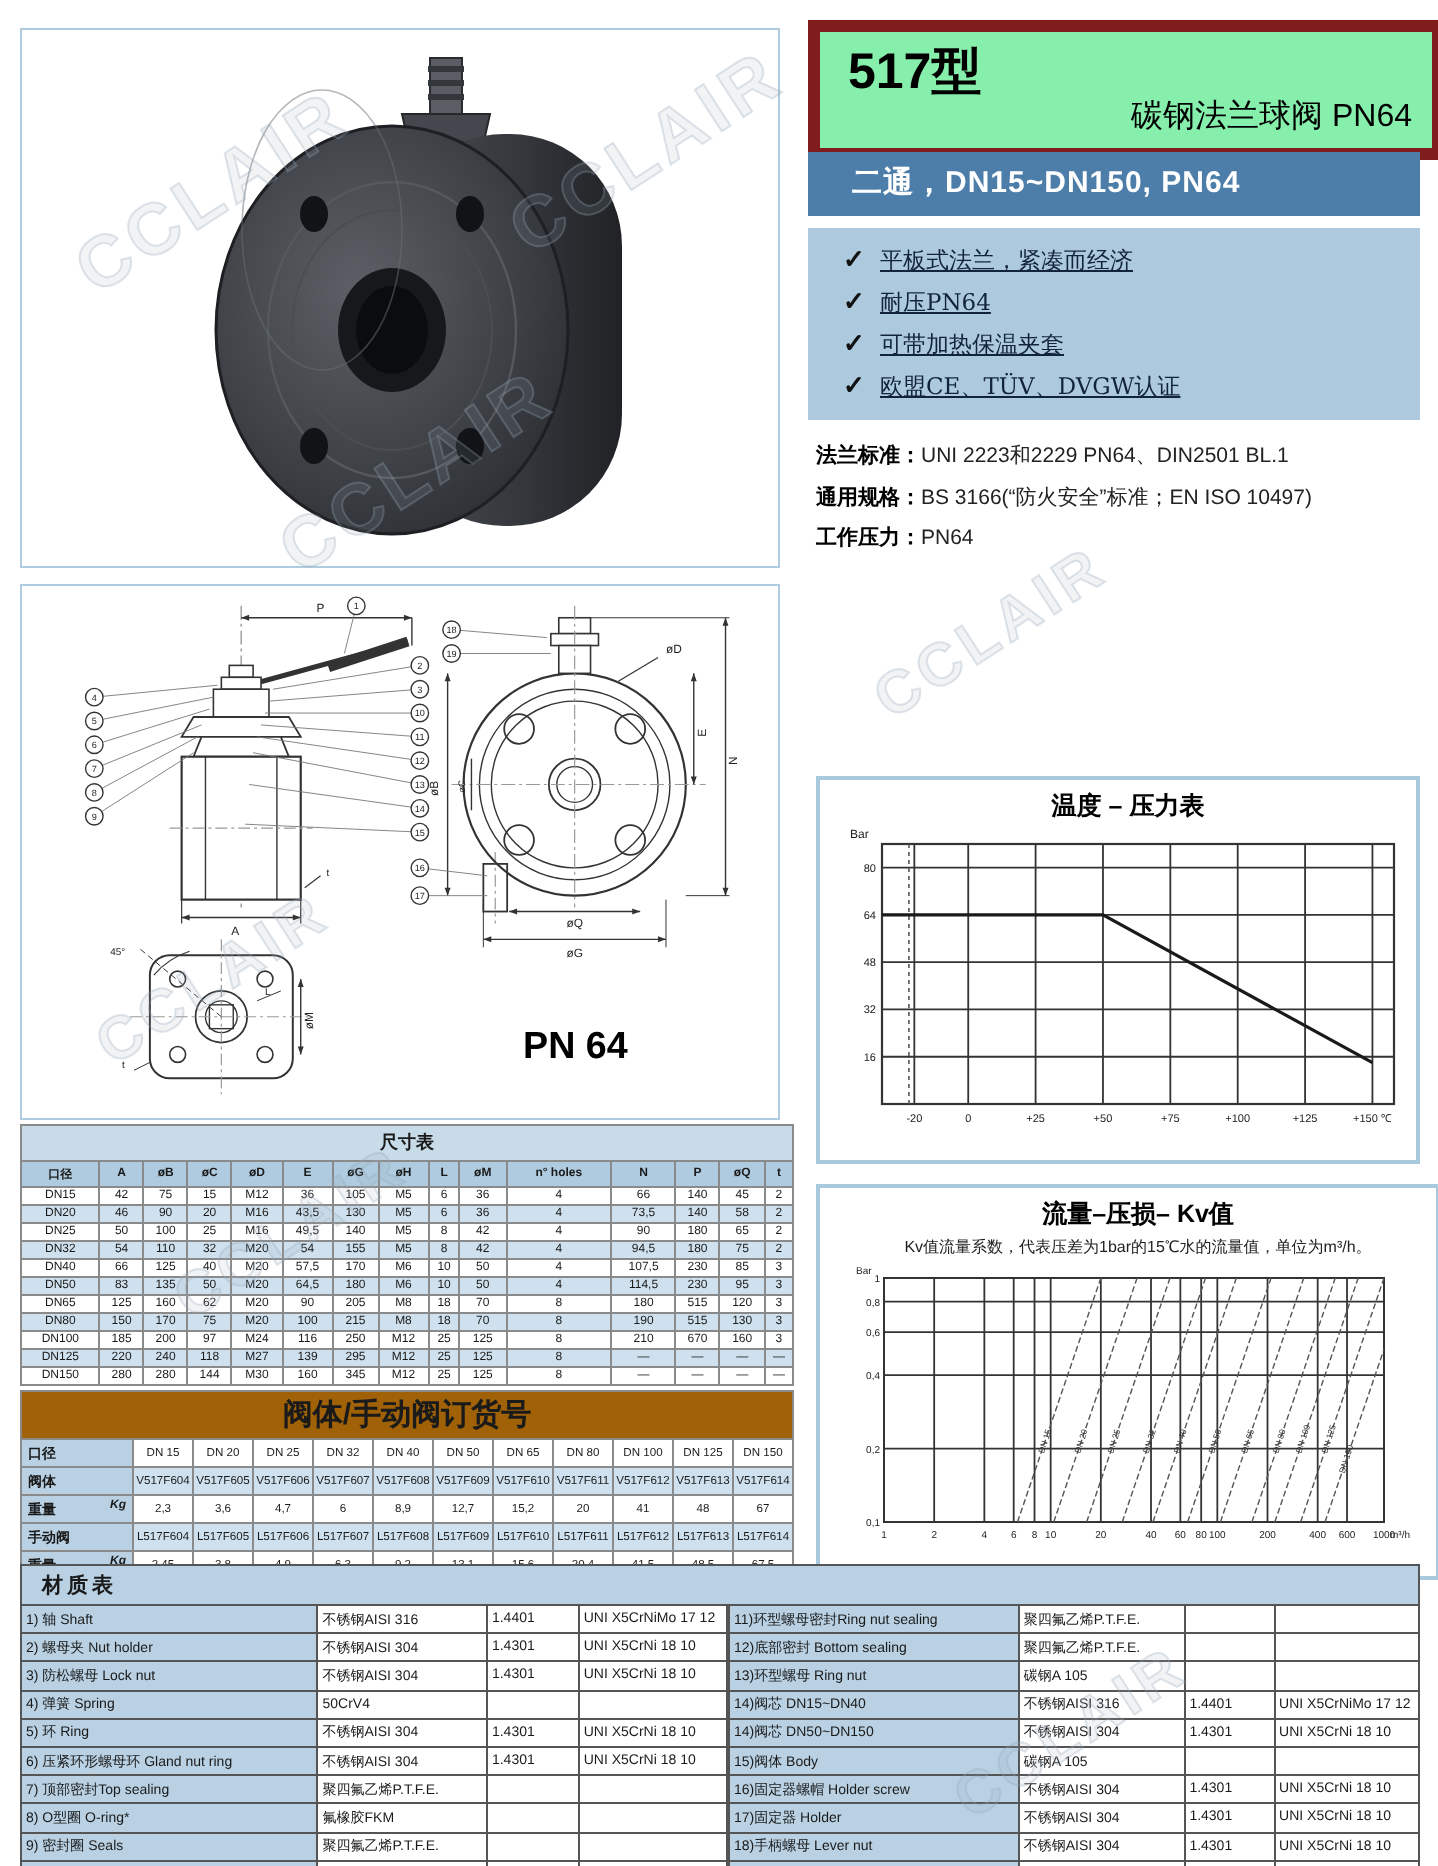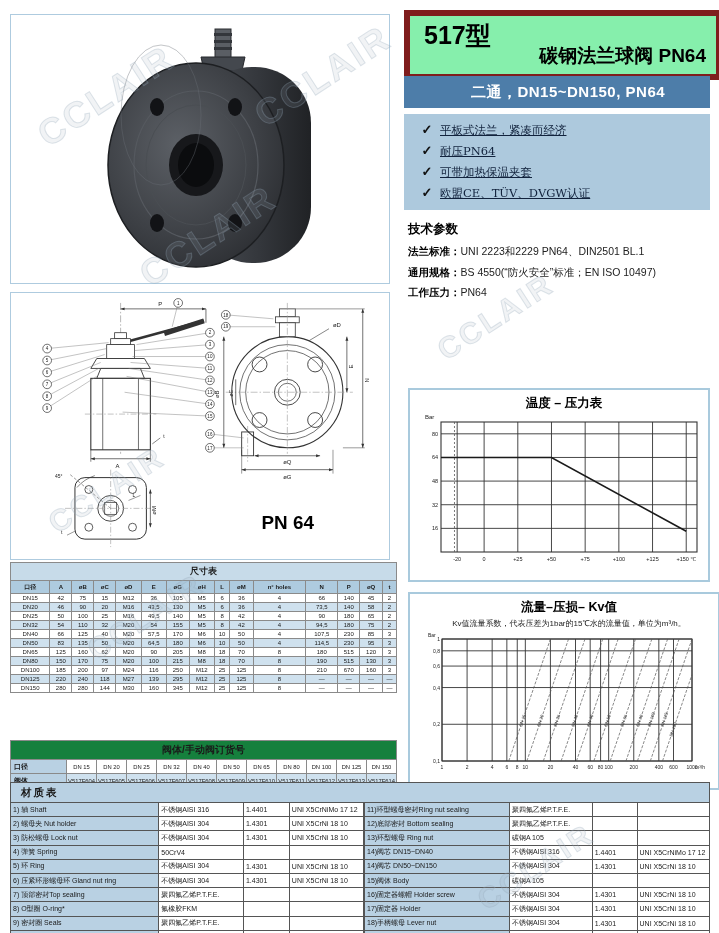--- a/index.html
+++ b/index.html
@@ -7,23 +7,23 @@
         font-family:"Liberation Sans",sans-serif;color:#1a1a1a;}
   
   .wm{position:absolute;font-weight:bold;font-size:36px;letter-spacing:3px;
       color:rgba(155,170,185,0.14);-webkit-text-stroke:1px rgba(150,168,185,0.30);
       transform:rotate(-33deg);pointer-events:none;white-space:nowrap;font-family:"Liberation Sans",sans-serif;}
   
   .photo-box{position:absolute;left:10px;top:14px;width:378px;height:268px;border:1px solid #aecbdf;background:#fff;}
   .drawing-box{position:absolute;left:10px;top:292px;width:378px;height:266px;border:1px solid #aecbdf;background:#fff;}
   .title-box{position:absolute;left:404px;top:10px;width:306px;height:58px;border:6px solid #7f1d1d;background:#86efac;}
   .model{position:absolute;left:14px;top:3px;font-size:25px;font-weight:bold;color:#000;}
-  .subtitle{position:absolute;right:10px;bottom:5px;font-size:19px;font-weight:bold;color:#000;}
+  .subtitle{position:absolute;right:10px;bottom:5px;font-size:16px;font-weight:normal;color:#000;}
   .banner{position:absolute;left:404px;top:76px;width:306px;height:32px;background:#4d7da9;
-          color:#fff;font-weight:bold;font-size:15px;line-height:32px;padding-left:22px;box-sizing:border-box;letter-spacing:0.5px;text-align:center;}
+          color:#fff;font-weight:bold;font-size:15px;line-height:32px;padding-left:22px;box-sizing:border-box;letter-spacing:0.5px;}
   .features{position:absolute;left:404px;top:114px;width:306px;height:96px;background:#adc9dd;
             padding:8px 0 0 10px;box-sizing:border-box;}
   .feat-row{display:flex;align-items:baseline;margin-bottom:5px;}
   .feat-check{font-size:13px;font-weight:bold;color:#111;width:26px;flex:0 0 26px;text-align:center;}
   .feat-text{font-family:"DejaVu Serif",serif;font-size:11.5px;color:#12233d;text-decoration:underline;}
   .tech{position:absolute;left:408px;top:221px;width:302px;}
   .tech-title{font-size:12.5px;font-weight:bold;margin-bottom:7px;color:#000;}
   .tech-row{font-size:10.5px;margin-bottom:6.5px;color:#222;}
   .tech-row b{font-weight:bold;color:#000;}
   .chart-box{position:absolute;background:#fff;border:2px solid #a9cadd;box-sizing:border-box;text-align:center;}
@@ -33,22 +33,22 @@
   .chart-note{font-size:8px;margin:2px 0 0 10px;color:#222;}
   
   .size-sec{position:absolute;left:10px;top:562px;width:387px;}
   .tbl-title{background:#c7dbe9;text-align:center;font-weight:bold;font-size:9px;padding:2px 0;
              border:1px solid #8a8a8a;border-bottom:none;}
   table.sz{border-collapse:collapse;width:100%;font-size:6px;table-layout:auto;}
   table.sz th{background:#aecbdf;font-weight:bold;border:0.5px solid #8a8a8a;padding:1.5px 1px;white-space:nowrap;}
   table.sz td{border:0.5px solid #8a8a8a;text-align:center;padding:1px 0;background:#fff;white-space:nowrap;}
   table.sz tr.alt td{background:#cfe1ee;}
   .order-sec{position:absolute;left:10px;top:695px;width:387px;}
-  .ord-title{background:#15803d;text-align:center;font-weight:bold;font-size:10px;padding:2px 0;
-             border:1px solid #8a8a8a;border-bottom:none;margin-top:45px;}
+  .ord-title{background:#a16207;text-align:center;font-weight:bold;font-size:15px;padding:2px 0;
+             border:1px solid #8a8a8a;border-bottom:none;}
   table.ord{border-collapse:collapse;width:100%;font-size:5.8px;table-layout:fixed;}
   table.ord th.lbl{background:#b9d1e3;text-align:left;font-size:7px;font-weight:bold;padding:1.5px 0 1.5px 3px;
              border:0.5px solid #8a8a8a;width:52px;white-space:nowrap;position:relative;}
   table.ord th.lbl .unit{font-style:italic;font-size:6px;position:absolute;right:3px;}
   table.ord td{border:0.5px solid #8a8a8a;text-align:center;padding:1.5px 0;background:#fff;overflow:hidden;white-space:nowrap;}
   table.ord tr.sh td{background:#cfe1ee;}
   .mat-sec{position:absolute;left:10px;top:782px;width:700px;}
   .mat-title{background:#b9d1e3;font-weight:bold;font-size:10.5px;padding:2.5px 0 2.5px 10px;
              border:1px solid #555;border-bottom:none;letter-spacing:2px;}
   .mat-cols{display:flex;align-items:flex-start;}
@@ -290,24 +290,23 @@
         <span class="feat-check">✓</span>
         <span class="feat-text">可带加热保温夹套</span>
       </div>
       <div class="feat-row">
         <span class="feat-check">✓</span>
         <span class="feat-text">欧盟CE、TÜV、DVGW认证</span>
       </div>
     </div>
 
   <div class="tech">
-    <div class="tech-title">技术参数</div>
     <div id="tech-items">
         <div class="tech-row"><b>法兰标准：</b><span>UNI 2223和2229 PN64、DIN2501 BL.1</span></div>
-        <div class="tech-row"><b>通用规格：</b><span>BS 4550(“防火安全”标准；EN ISO 10497)</span></div>
+        <div class="tech-row"><b>通用规格：</b><span>BS 3166(“防火安全”标准；EN ISO 10497)</span></div>
         <div class="tech-row"><b>工作压力：</b><span>PN64</span></div>
       </div>
   </div>
 
   <div class="chart-box temp">
     <div class="chart-title">温度 – 压力表</div>
     <svg id="temp-chart" width="292" height="166" viewBox="0 0 292 166" style="margin-left:4px;">
         <rect x="26" y="10" width="256" height="130" fill="none" stroke="#333" stroke-width="1.1"></rect>
         <line x1="26" y1="116.36363636363636" x2="282" y2="116.36363636363636" stroke="#333" stroke-width="0.9"></line>
         <text x="23" y="118.36363636363636" font-size="5.5" fill="#222" text-anchor="end">16</text>

